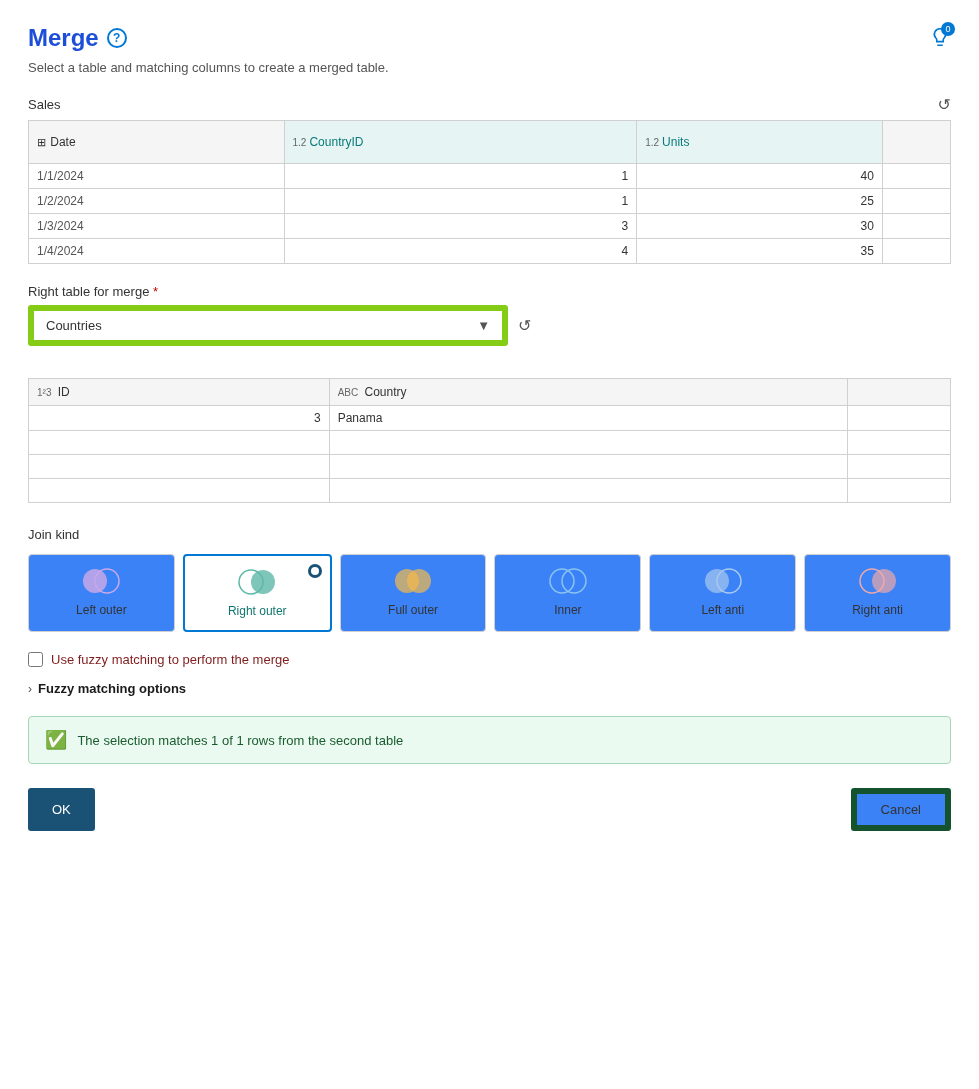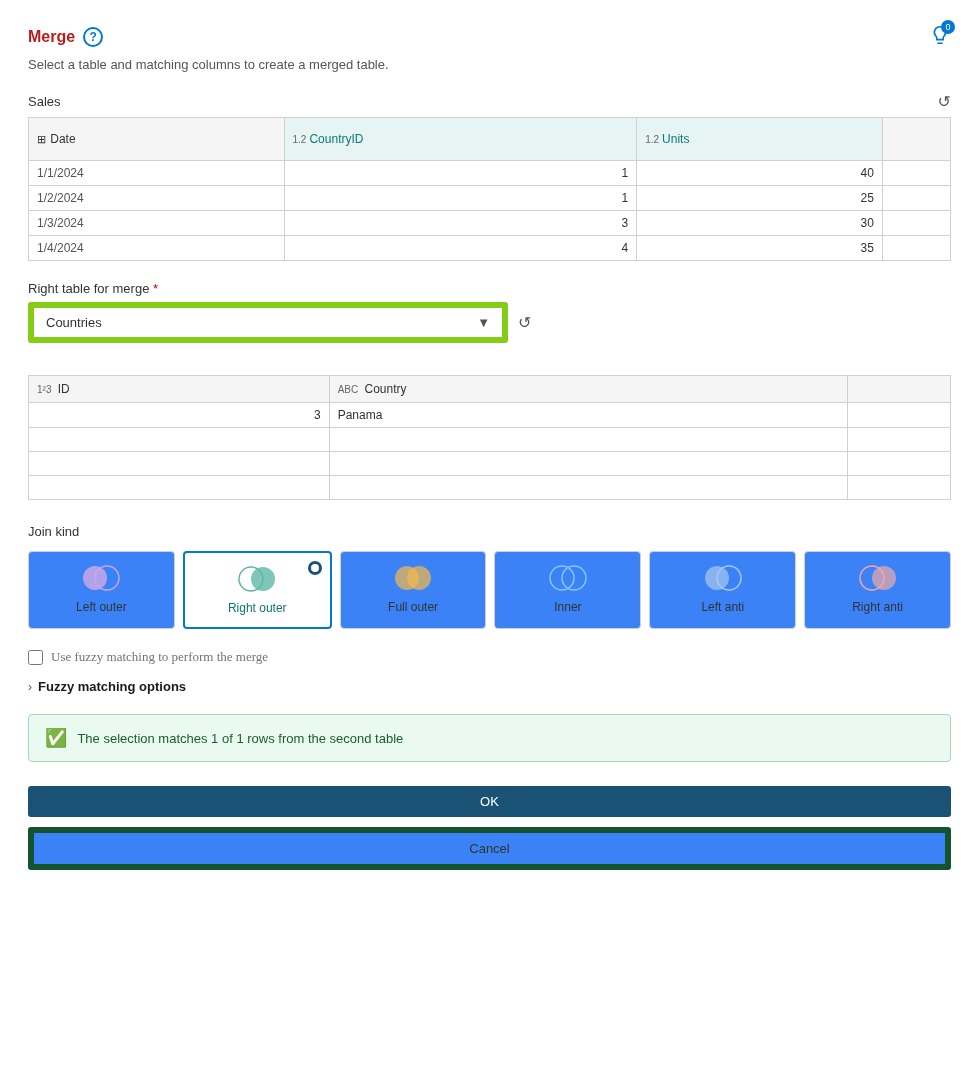--- a/index.html
+++ b/index.html
@@ -18,23 +18,23 @@
       align-items: center;
       justify-content: space-between;
       margin-bottom: 8px;
     }
     .title-area {
       display: flex;
       align-items: center;
       gap: 8px;
     }
     .page-title {
-      font-size: 16px;
+      font-size: 24px;
       font-weight: 600;
-      color: #b91c1c;
+      color: #1d4ed8;
       text-align: center;
     }
     .help-icon {
       width: 20px; height: 20px;
       border: 2px solid #0078d4;
       border-radius: 50%;
       color: #0078d4;
       display: flex; align-items: center; justify-content: center;
       font-size: 12px; font-weight: 700;
       cursor: pointer;
@@ -235,22 +235,21 @@
       gap: 8px;
       margin-bottom: 14px;
     }
     .fuzzy-checkbox {
       width: 15px; height: 15px;
       border: 1px solid #888;
       cursor: pointer;
     }
     .fuzzy-text {
       font-size: 13px;
-      color: #737373;
-      font-family: Liberation Serif, serif;
+      color: #7f1d1d;
     }
 
     .fuzzy-options-row {
       display: flex;
       align-items: center;
       gap: 6px;
       margin-bottom: 20px;
       cursor: pointer;
     }
     .chevron-icon { font-size: 12px; color: #555; }
@@ -270,22 +269,21 @@
     }
     .success-icon {
       color: #27ae60;
       font-size: 18px;
       flex-shrink: 0;
     }
 
     .footer-buttons {
       display: flex;
       justify-content: space-between;
-      gap: 10px;
-      flex-direction: column;
+      gap: 2px;
     }
     .btn-ok {
       background: #1a5276;
       color: white;
       border: none;
       border-radius: 3px;
       padding: 8px 24px;
       font-size: 13px;
       font-weight: 500;
       cursor: pointer;

